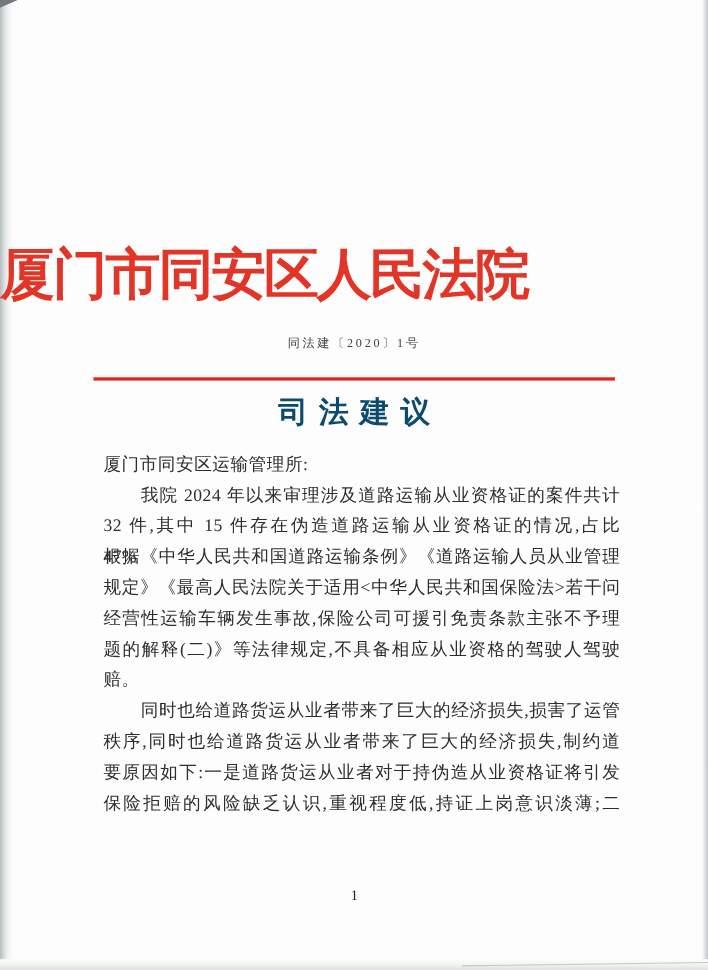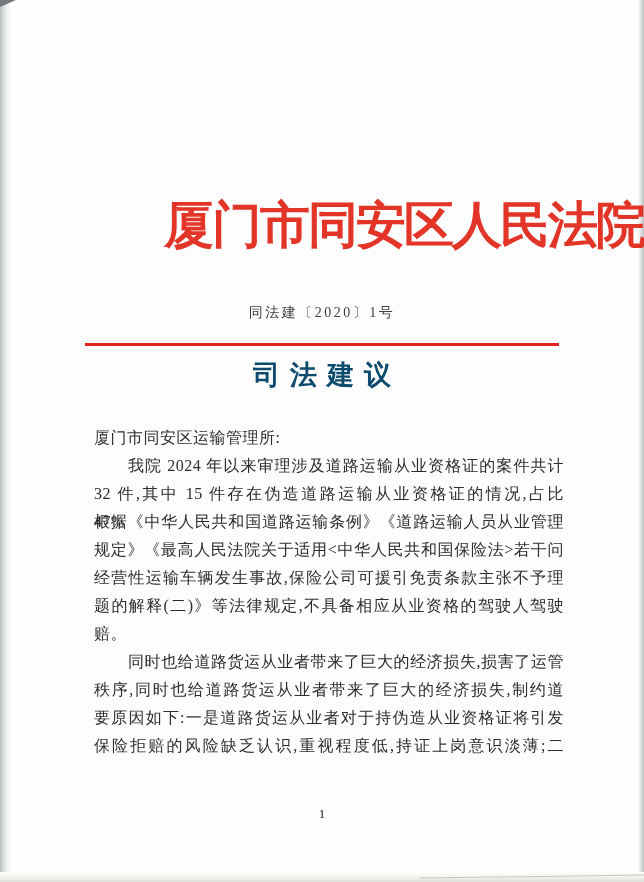--- a/index.html
+++ b/index.html
@@ -36,33 +36,33 @@
   }
   .corner-notch {
     position: absolute; top: 0; left: 0;
     width: 0; height: 0;
     border-top: 7px solid #737a7e;
     border-right: 16px solid transparent;
   }
   
   .court-name {
     position: absolute;
-    top: 192px; left: 0; right: 0;
-    text-align: right;
+    top: 216px; left: 0; right: 0;
+    text-align: left;
     font-size: 50px;
     font-weight: bold;
     letter-spacing: -2px;
     color: var(--header-red, #e23527);
     white-space: nowrap;
   }
   .doc-number {
     position: absolute;
     top: 304px; left: 0; right: 0;
     text-align: center;
-    font-size: 14px;
+    font-size: 11px;
     letter-spacing: 2.5px;
     color: #3c3c3c;
   }
   .red-rule {
     position: absolute;
     top: 343px; left: 85px; width: 474px; height: 3px;
     background: var(--rule-red, #e42220);
   }
   .doc-title {
     position: absolute;
@@ -70,21 +70,21 @@
     text-align: center;
     font-size: 27px;
     font-weight: bold;
     letter-spacing: 10px;
     padding-left: 10px;
     color: #0c4a6e;
   }
   
   .body-text {
     position: absolute;
-    top: 424px; left: 94px; width: 470px;
+    top: 409px; left: 94px; width: 470px;
     font-size: 16px;
     color: #2d2d2d;
     letter-spacing: 0.5px;
   }
   .line {
     height: 28px;
     line-height: 28px;
     white-space: nowrap;
     overflow: visible;
   }

